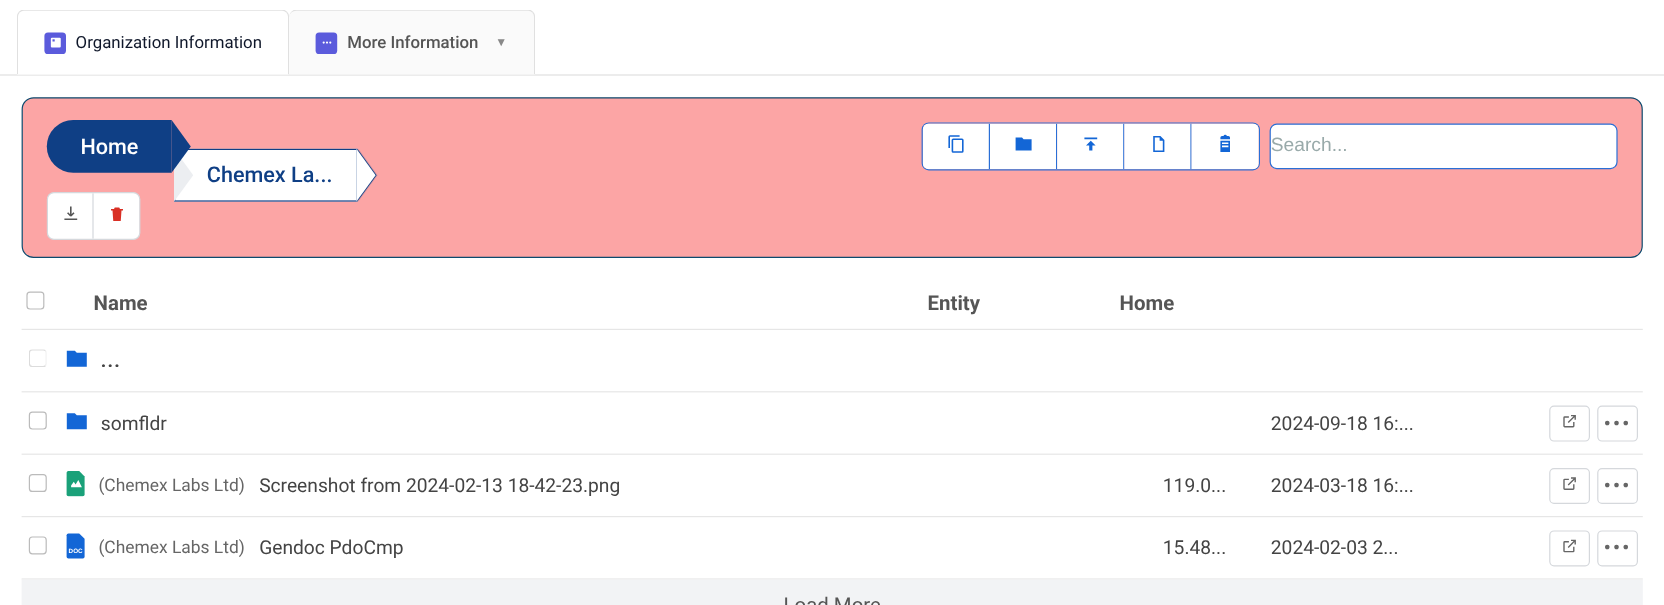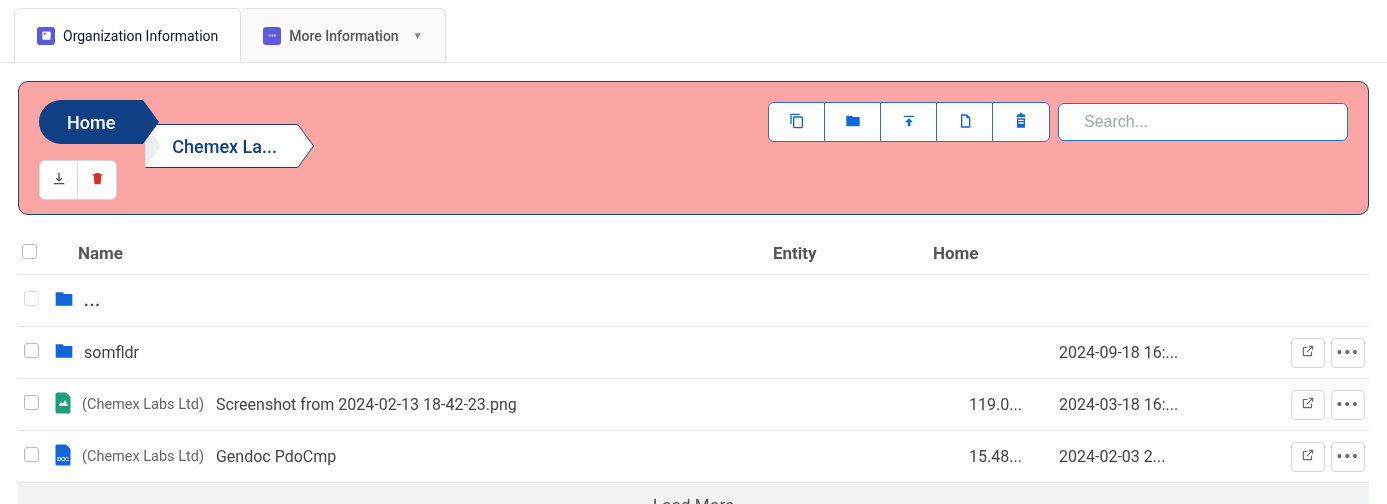--- a/index.html
+++ b/index.html
@@ -167,21 +167,21 @@
   }
   .icon-btn:last-child{ border-right:none;}
   .icon-btn svg{ fill:#1366d6; width:16px; height:16px;}
   .search {
     margin-left:8px;
     height:38px;
     width:290px;
     border:1px solid #2a6fd6;
     border-radius:6px;
     background:#fff;
-    padding:0 25px;
+    padding:0 0;
     font-size:16px;
     color:#555;
     outline:none;
   }
   .search::placeholder{color:#9aa;}
 
   
   .second-row{
     margin-top:16px;
     display:flex;

